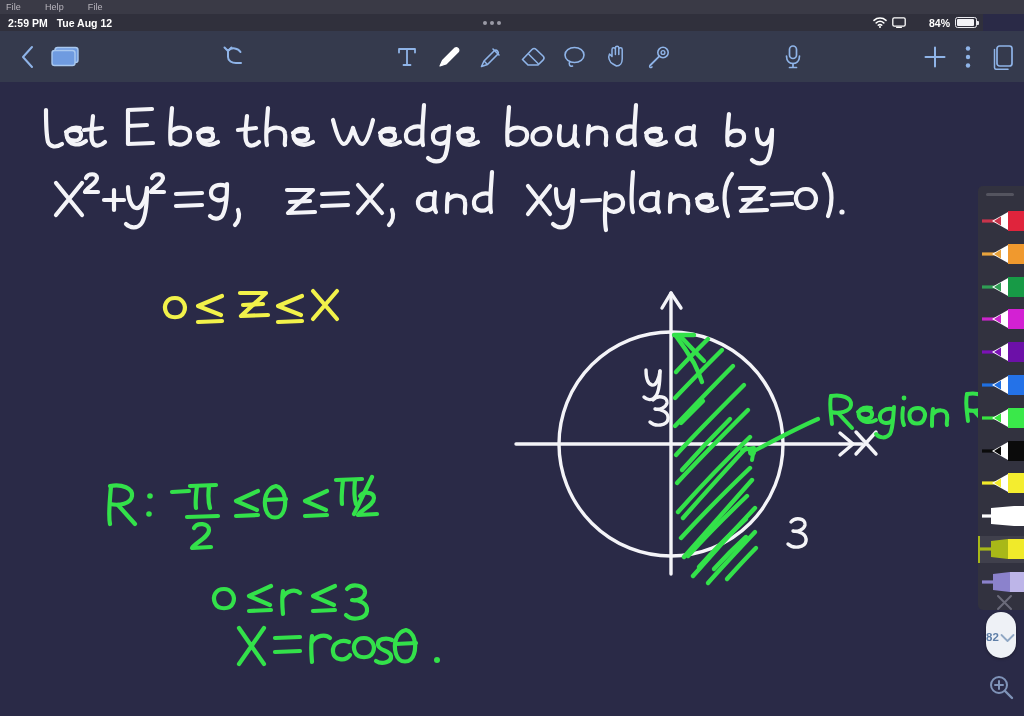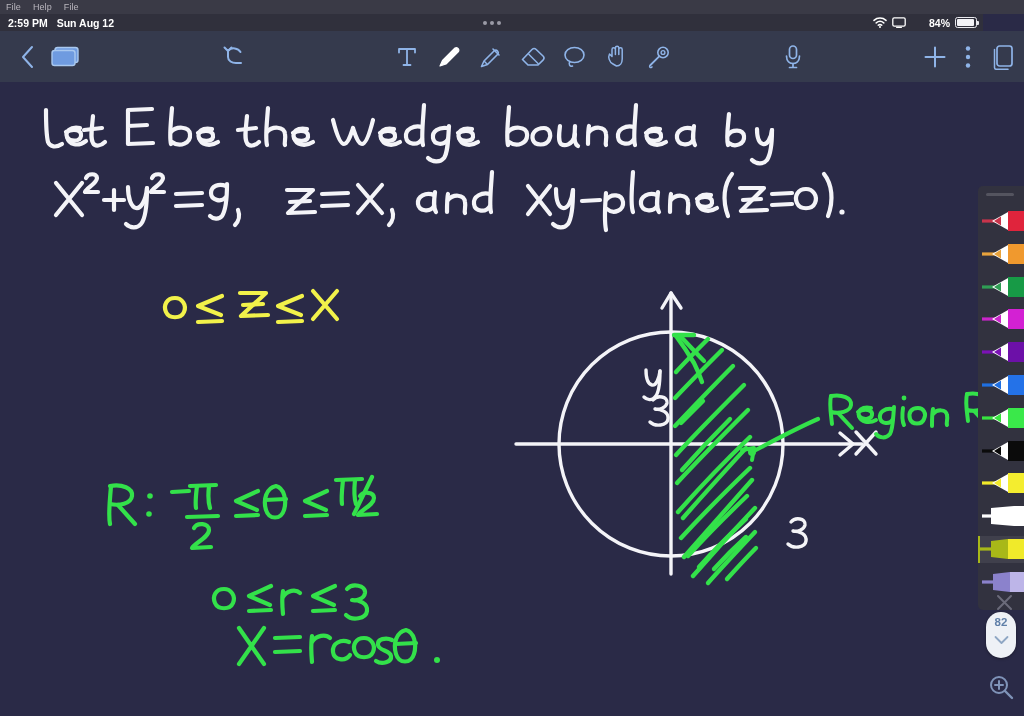--- a/index.html
+++ b/index.html
@@ -18,21 +18,21 @@
     background: #2a2a47;
   }
 
   
   .os-menubar {
     position: absolute; top: 0; left: 0;
     width: 1024px; height: 14px;
     background: #3a3a46;
     display: flex; align-items: center;
     padding-left: 6px;
-    gap: 12px;
+    gap: 24px;
     z-index: 40;
   }
   .os-menubar .mi {
     color: #b9b6be;
     font-size: 9px;
     line-height: 14px;
     letter-spacing: .1px;
   }
 
   
@@ -127,21 +127,21 @@
   .rail-close {
     position: absolute; right: 6px; top: 588px;
     width: 28px; height: 28px;
     display:flex;align-items:center;justify-content:center;
     color: #6b6b7a; font-size: 19px; z-index: 26;
   }
   .pagechip {
     position: absolute; right: 8px; top: 612px;
     width: 30px; height: 46px;
     background: #eef1f6; border-radius: 15px;
-    display: flex; flex-direction: column; align-items: center;
+    display: flex; flex-direction: row; align-items: center;
     padding-top: 4px; gap: 1px;
     z-index: 27;
     box-shadow: 0 1px 3px rgba(0,0,0,.35);
   }
   .pagechip .num { color: #5f7fa8; font-size: 11.5px; font-weight: bold; line-height: 12px; }
   .zoombtn {
     position: absolute; right: 8px; top: 672px;
     width: 30px; height: 30px;
     display:flex;align-items:center;justify-content:center;
     z-index: 27;
@@ -157,21 +157,21 @@
 
   <div class="os-menubar">
     <span class="mi">File</span>
     <span class="mi">Help</span>
     <span class="mi">File</span>
   </div>
 
   <div class="statusbar">
     <div class="status-left">
       <span>2:59 PM</span>
-      <span>Sun Aug 12</span>
+      <span>Tue Aug 12</span>
     </div>
 
     <div class="status-dots">
       <i></i>
         <i></i>
         <i></i>
     </div>
 
     <div class="status-right">
       <span style="display:flex;align-items:center;">

